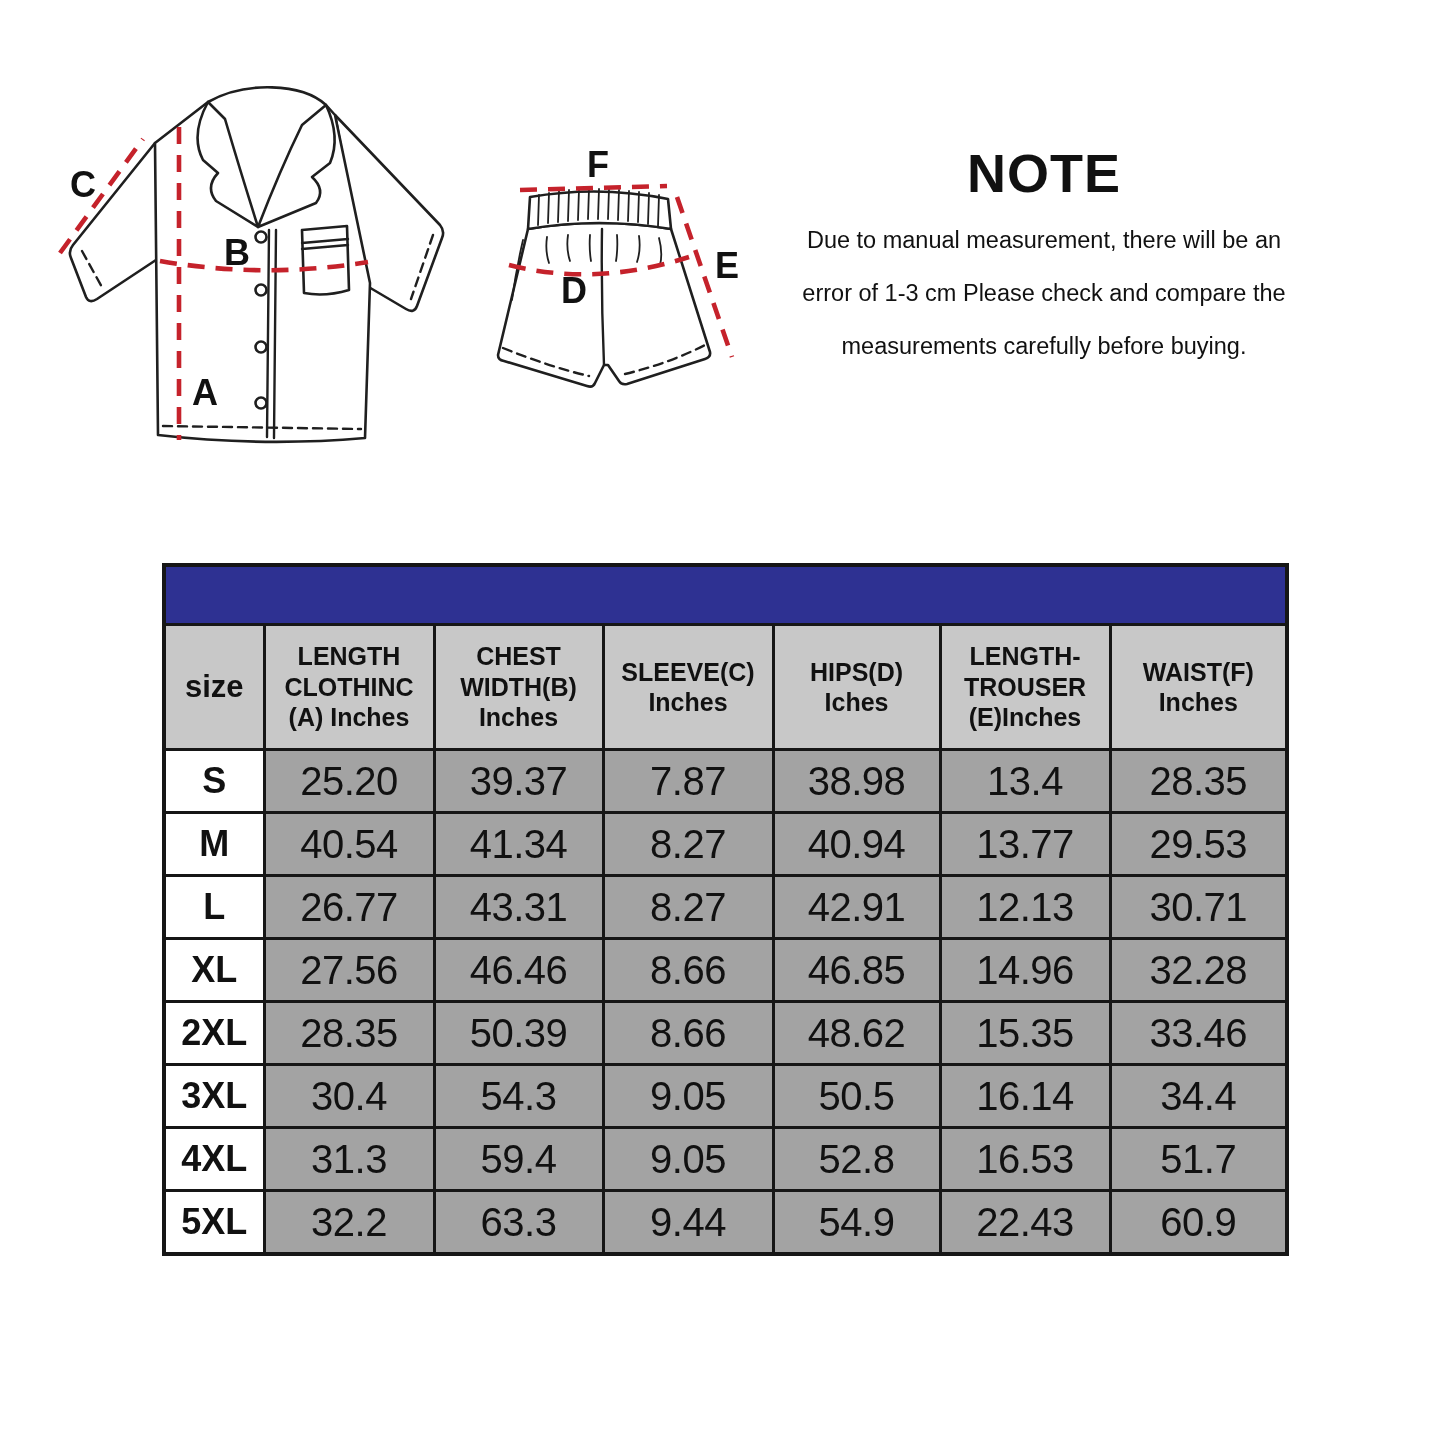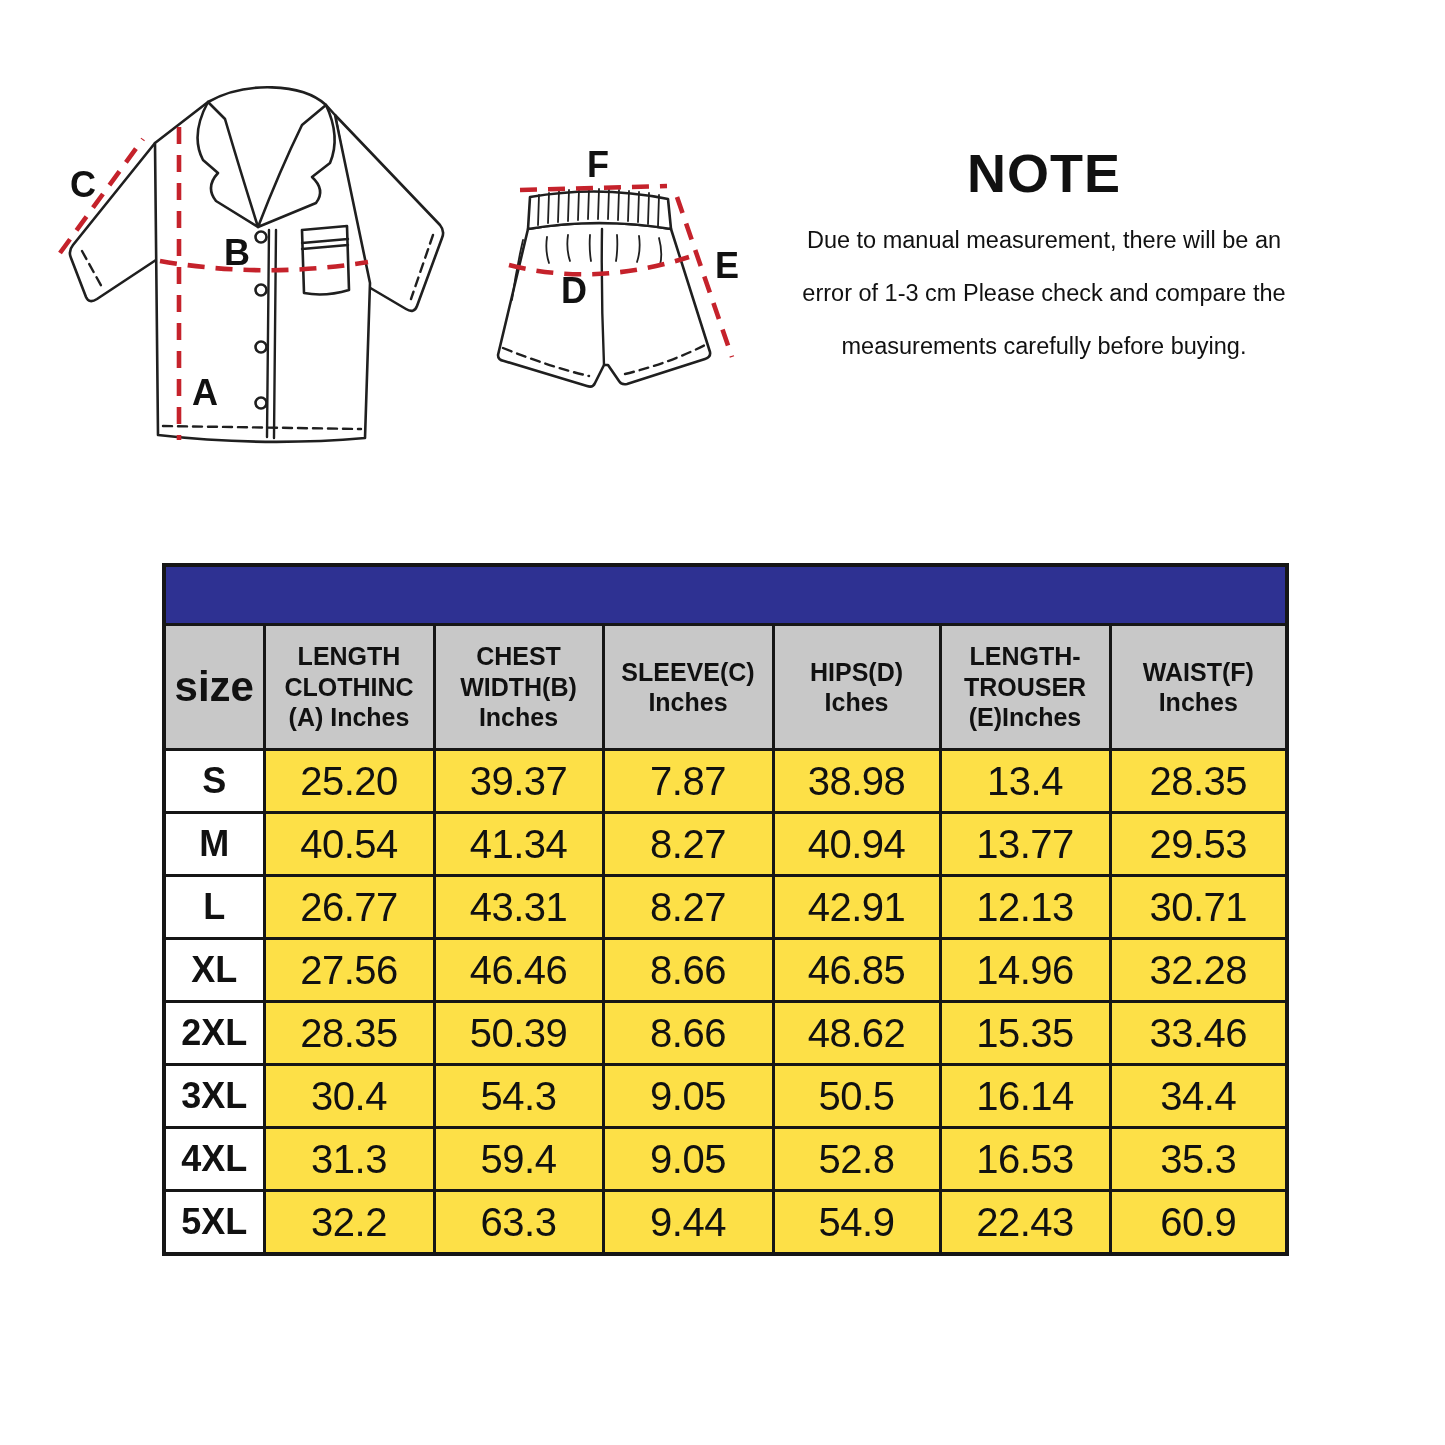--- a/index.html
+++ b/index.html
@@ -22,23 +22,23 @@
   .note-line{font-size:23.5px;font-weight:400;line-height:26px;margin:27px 0 0 0;}
   
   .size-table{
     position:absolute;left:162px;top:563px;width:1123px;
     border-collapse:collapse;table-layout:fixed;
     border:4px solid #161616;
   }
   .size-table td,.size-table th{border:3px solid #161616;text-align:center;vertical-align:middle;padding:0;}
   .banner{height:56px;background:#2e3192;}
   .size-table thead th{background:#c8c8c8;height:122px;font-weight:700;font-size:25px;line-height:1.22;white-space:pre-line;}
-  .size-table thead th.size-col{font-size:42px;font-weight:700;}
+  .size-table thead th.size-col{font-size:31px;font-weight:700;}
   .size-table tbody th{font-size:36px;font-weight:700;height:60px;background:#fff;}
-  .size-table tbody td{font-size:40px;font-weight:400;height:60px;background:#fde047;letter-spacing:-0.5px;}
+  .size-table tbody td{font-size:40px;font-weight:400;height:60px;background:#a3a3a3;letter-spacing:-0.5px;}
 </style>
 </head>
 <body>
 
 <div class="canvas">
 
   <svg class="shirt-svg" viewBox="0 0 412 395" aria-hidden="true">
 
     <path class="outline" d="M115,68 L33,170 Q28,176 31,183 L46,222 Q49,229 57,224 L122,181 Z"></path>
     <path class="stitch" d="M42,176 L63,214"></path>
@@ -195,21 +195,21 @@
           <td>16.14</td>
           <td>34.4</td>
         </tr>
         <tr>
           <th>4XL</th>
           <td>31.3</td>
           <td>59.4</td>
           <td>9.05</td>
           <td>52.8</td>
           <td>16.53</td>
-          <td>35.3</td>
+          <td>51.7</td>
         </tr>
         <tr>
           <th>5XL</th>
           <td>32.2</td>
           <td>63.3</td>
           <td>9.44</td>
           <td>54.9</td>
           <td>22.43</td>
           <td>60.9</td>
         </tr>

